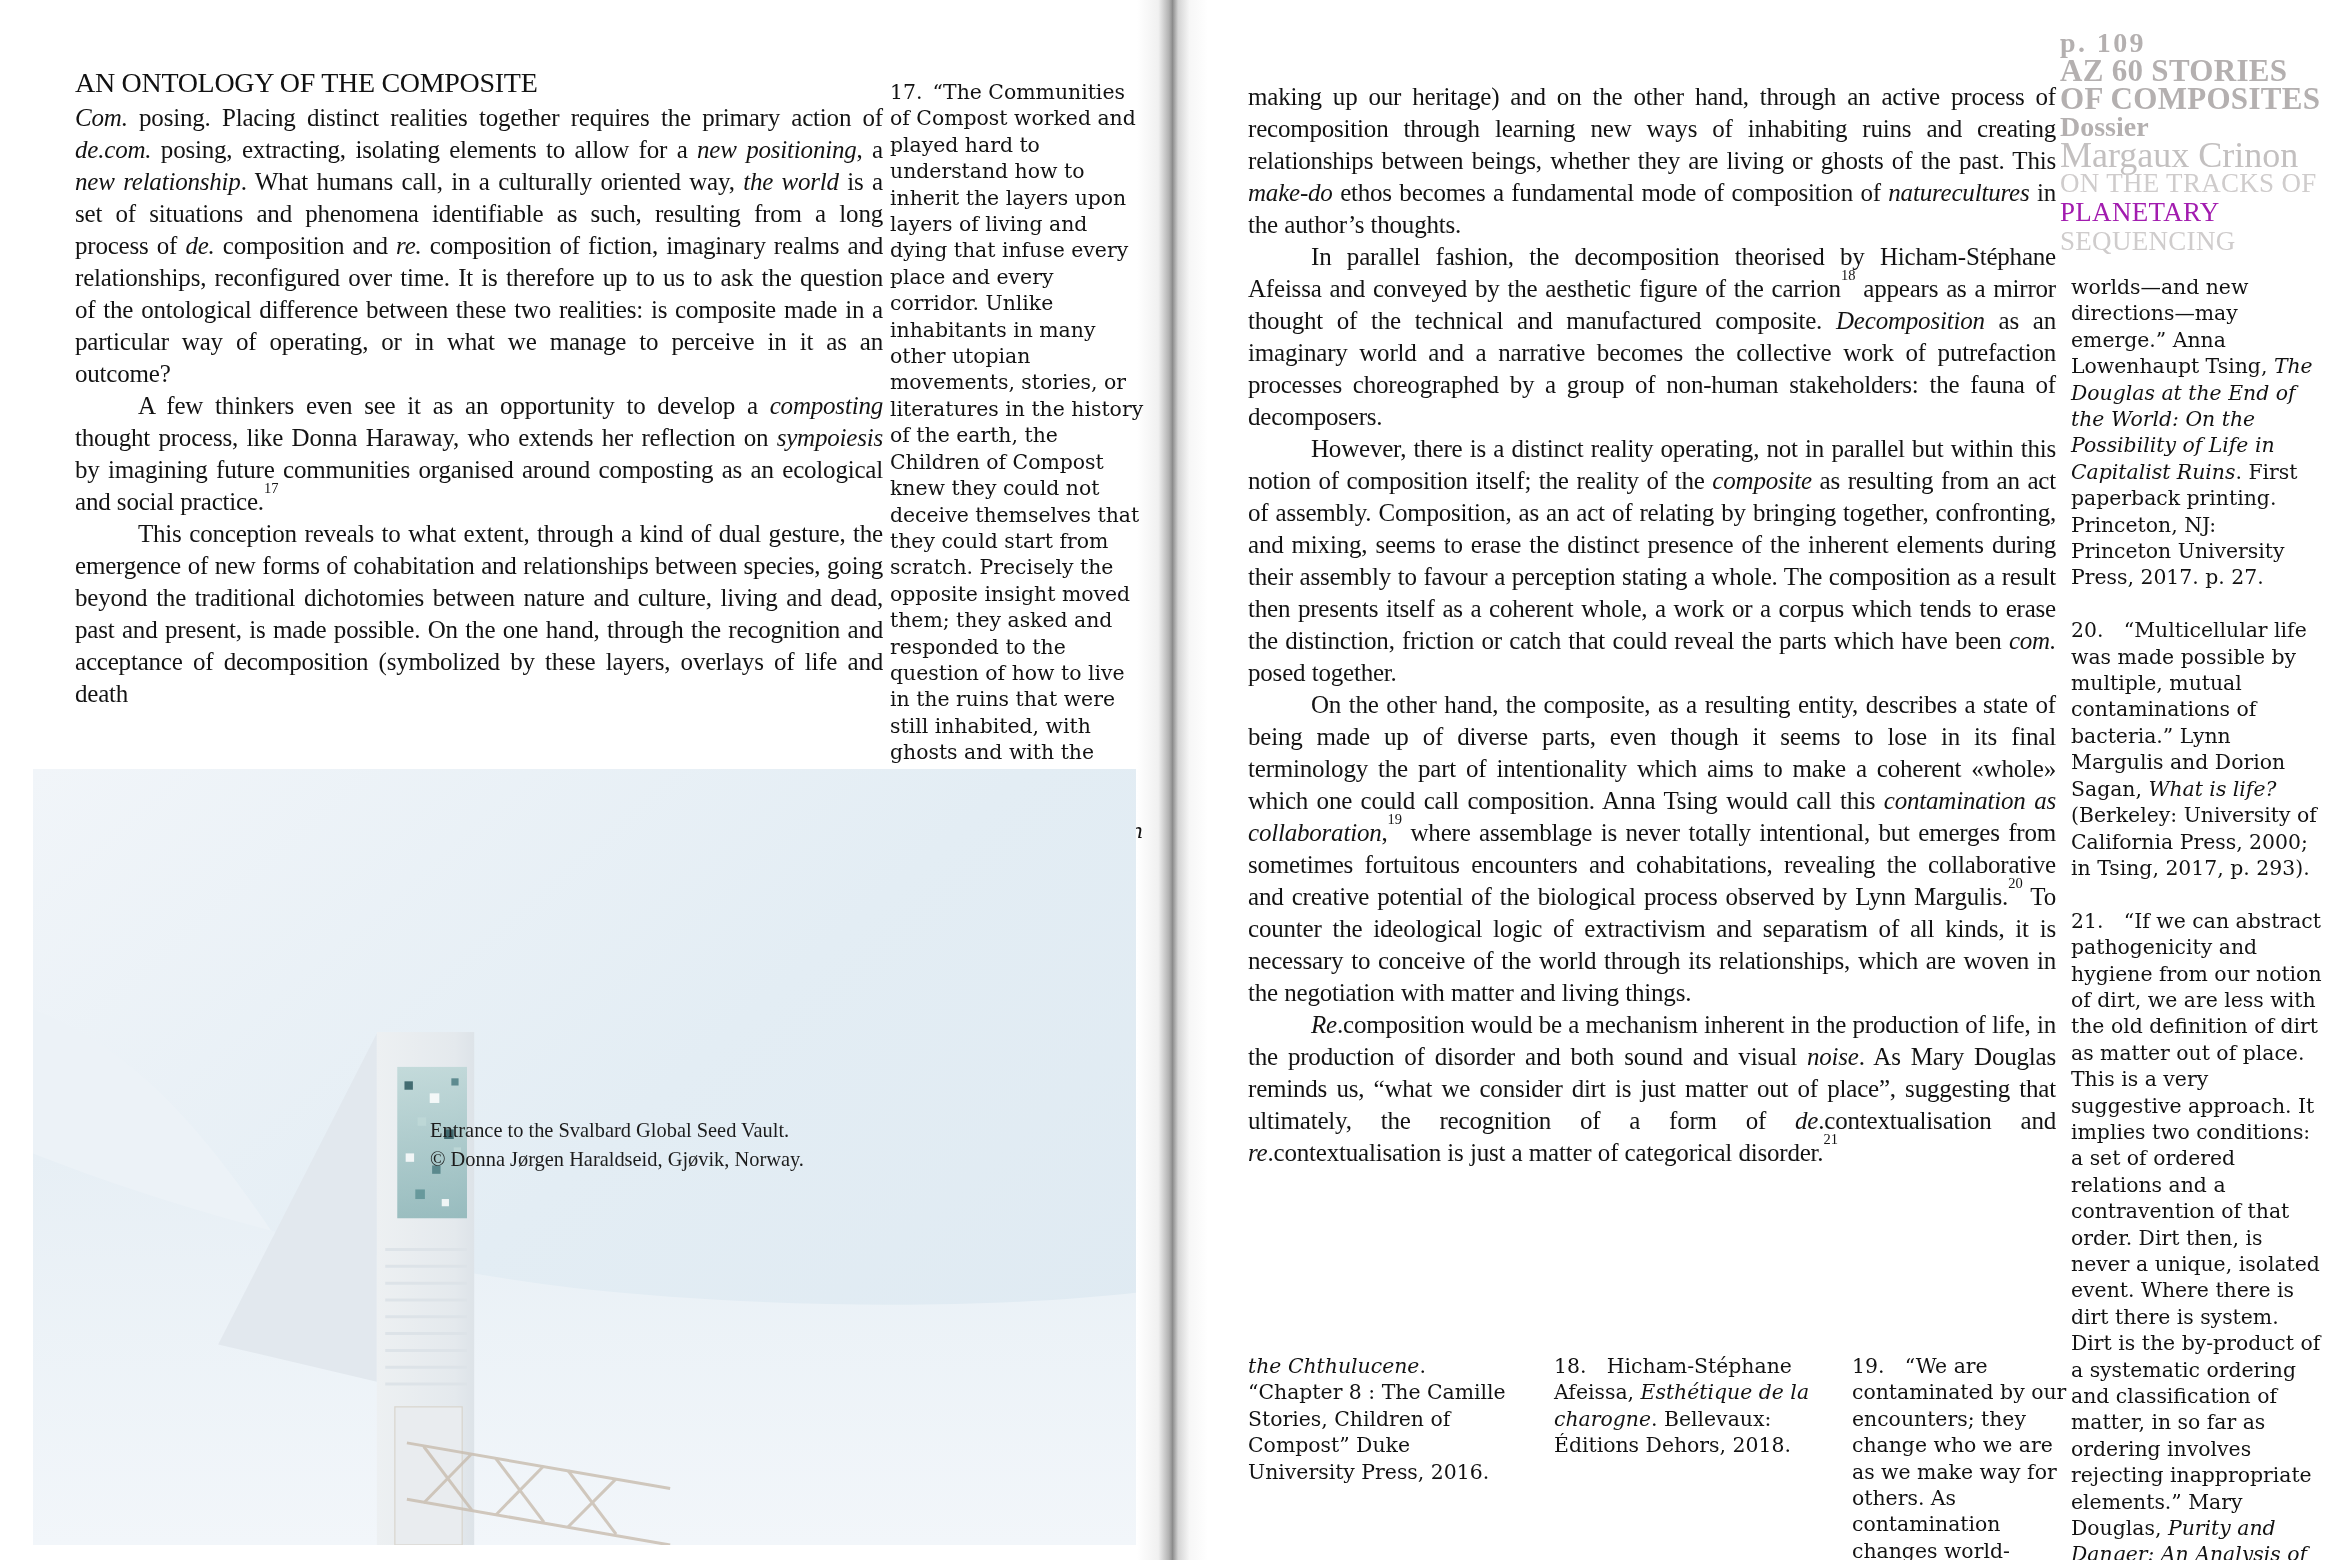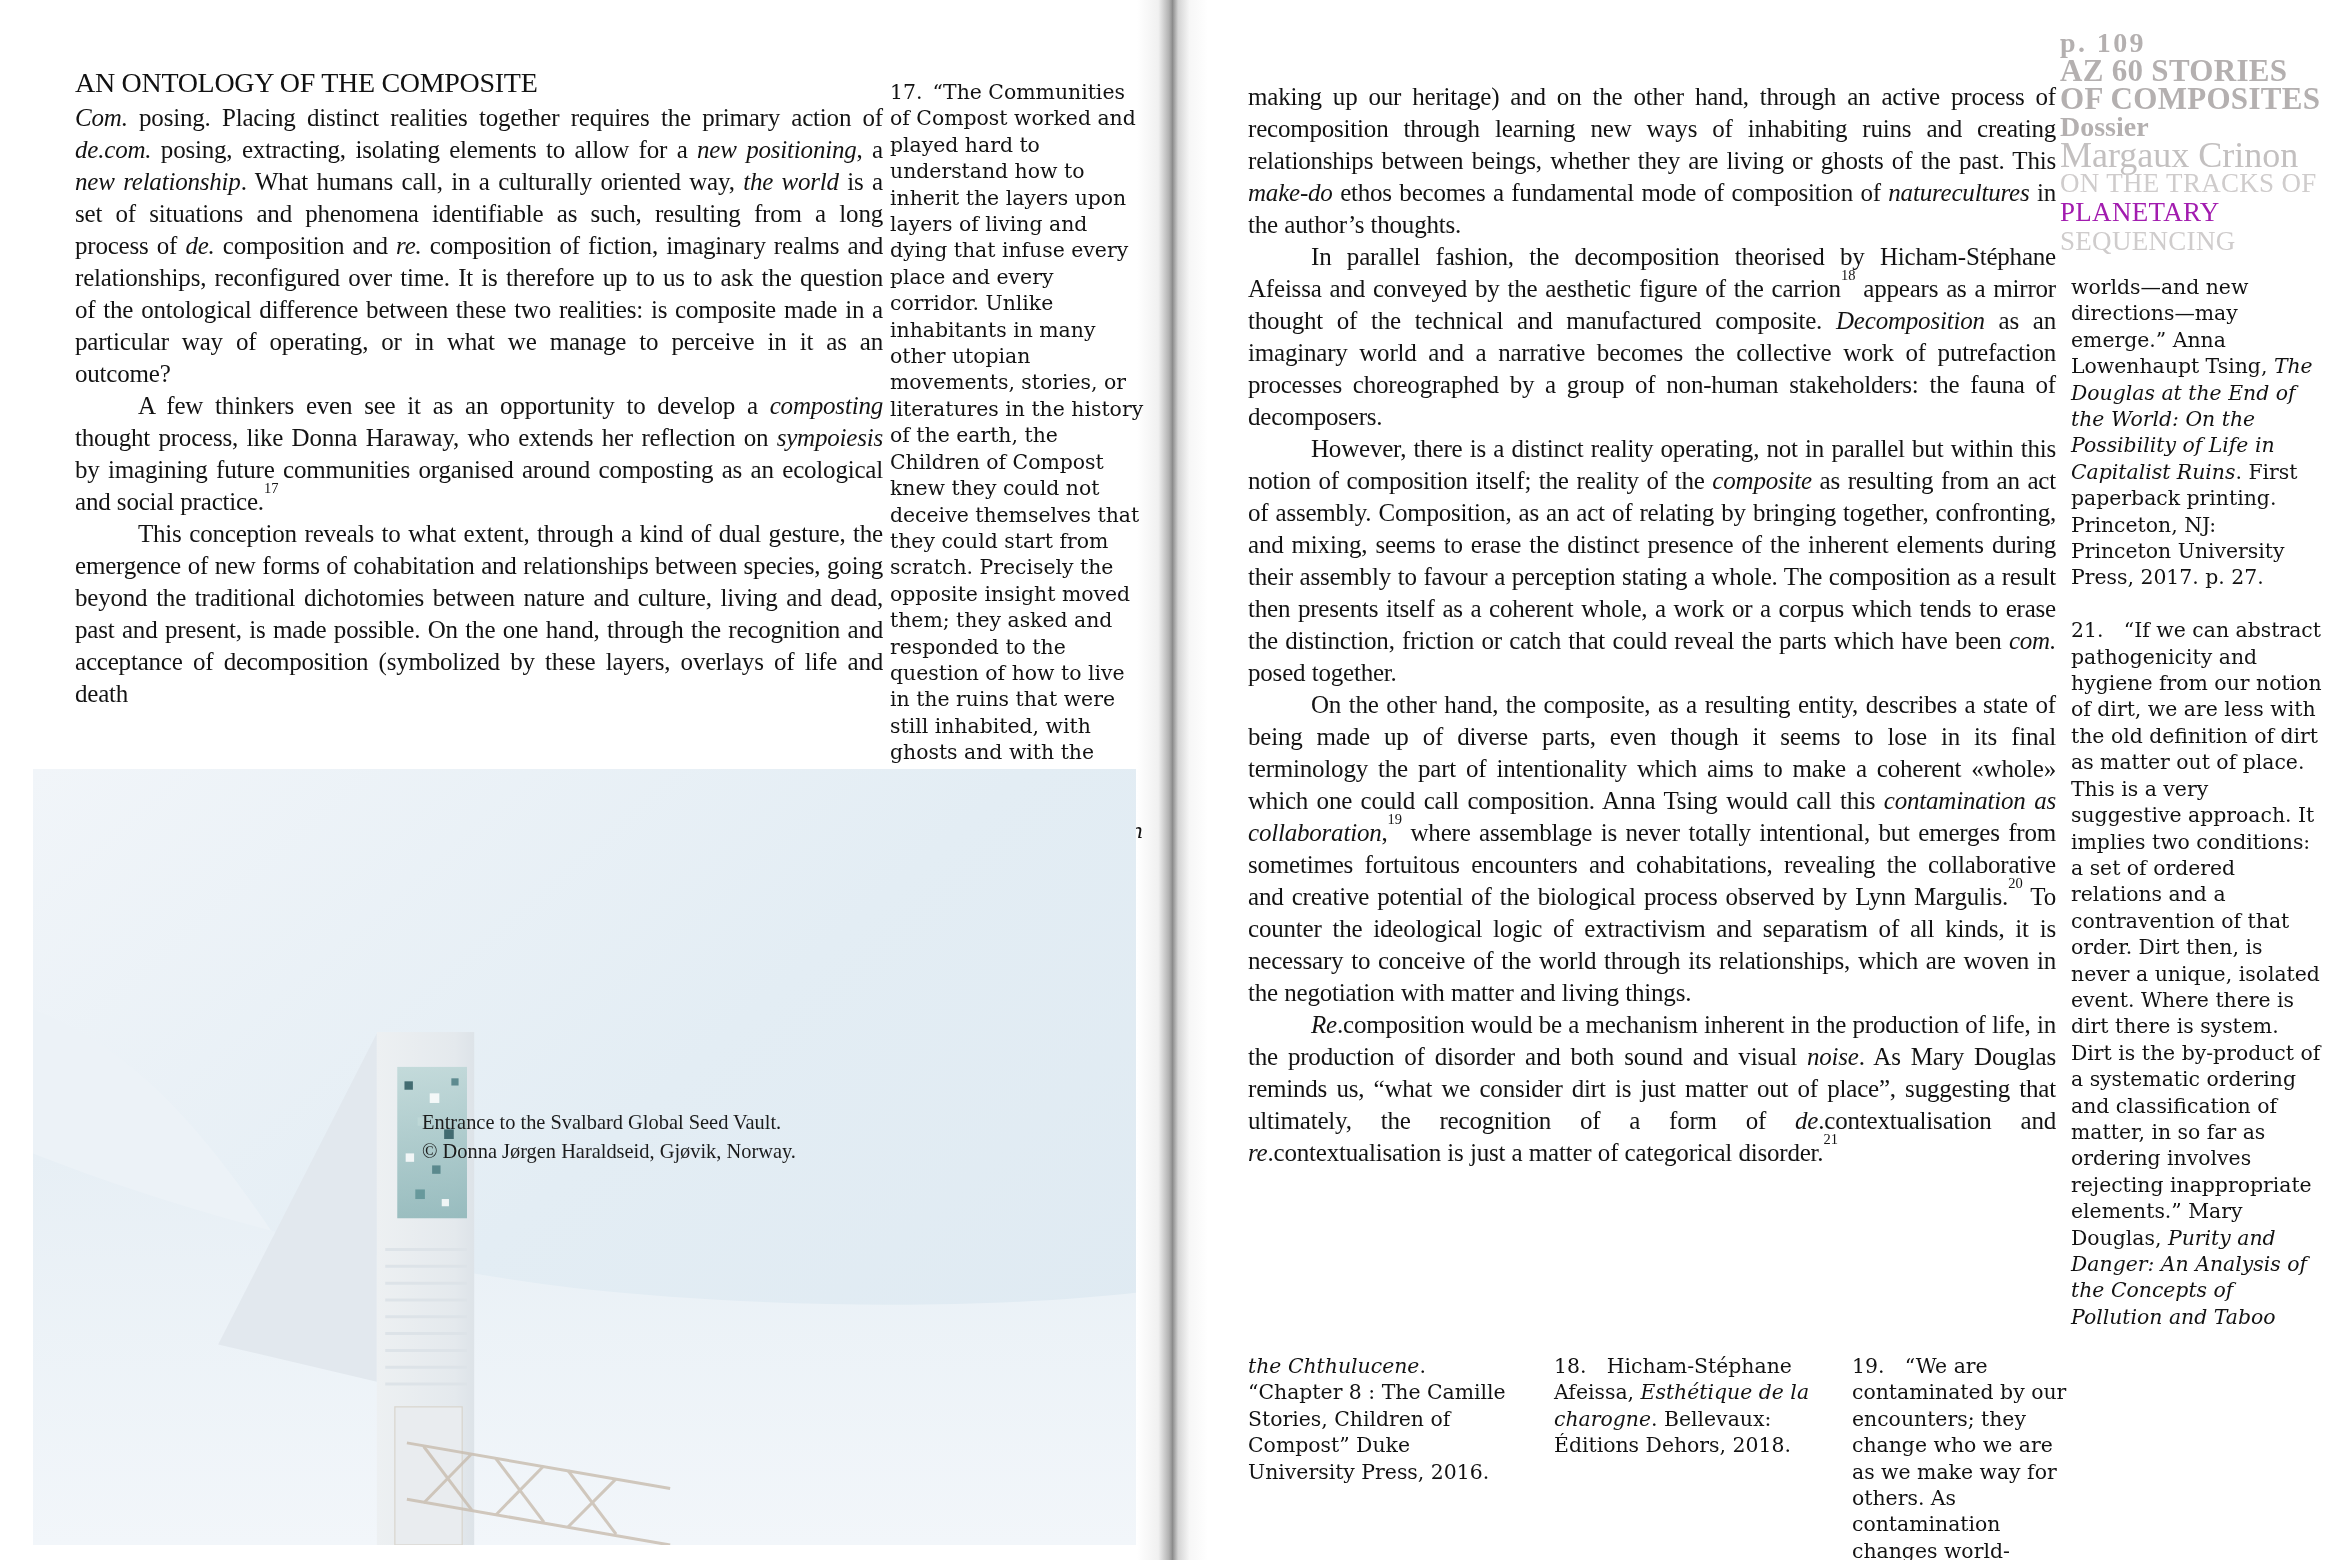--- a/index.html
+++ b/index.html
@@ -24,21 +24,21 @@
   .note{font-family:"DejaVu Serif",serif;font-size:20.4px;line-height:26.4px;color:#121212;text-align:left;}
   .sidenote{position:absolute;left:890px;top:79px;width:257px;}
   .fn{position:absolute;top:1353px;}
   .fn1{left:1248px;width:261px;}
   .fn2{left:1554px;width:261px;}
   .fn3{left:1852px;width:217px;}
   
   .photo{position:absolute;left:33px;top:769px;width:1103px;height:776px;margin:0;overflow:hidden;}
   .photo svg{display:block;width:100%;height:100%;}
   .caption{
-    position:absolute;left:385px;top:335px;margin:4px;
+    position:absolute;left:385px;top:335px;margin:12px;
     font-family:"Liberation Serif",serif;font-size:20.4px;line-height:29px;color:#1c1c1c;text-align:left;
   }
   
   .gutter{
     position:absolute;left:1137px;top:0;width:71px;height:1561px;pointer-events:none;
     background:linear-gradient(to right,
       rgba(130,130,130,0) 0%,
       rgba(110,110,110,0.10) 30%,
       rgba(70,70,70,0.42) 45%,
       rgba(45,45,45,0.55) 50%,
@@ -164,18 +164,19 @@
       <span class="mh-line mh-big" style="color:#b4b0b0">OF COMPOSITES</span>
       <span class="mh-line mh-kicker" style="color:#b4b0b0">Dossier</span>
       <span class="mh-line mh-author" style="color:#c3c0c0">Margaux Crinon</span>
       <span class="mh-line mh-light" style="color:#cfcccc">ON THE TRACKS OF</span>
       <span class="mh-line mh-light" style="color:#a21caf">PLANETARY</span>
       <span class="mh-line mh-light" style="color:#cfcccc">SEQUENCING</span>
     </header>
 
     <aside class="margin-notes">
       <div class="note mnote"><span>worlds—and new directions—may emerge.” Anna Lowenhaupt Tsing, </span><i>The Douglas at the End of the World: On the Possibility of Life in Capitalist Ruins</i><span>. First paperback printing. Princeton, NJ: Princeton University Press, 2017. p. 27.</span></div>
+      <div class="note mnote"><span>20. “Multicellular life was made possible by multiple, mutual contaminations of bacteria.” Lynn Margulis and Dorion Sagan, </span><i>What is life?</i><span> (Berkeley: University of California Press, 2000; in Tsing, 2017, p. 293).</span></div>
       <div class="note mnote"><span>21. “If we can abstract pathogenicity and hygiene from our notion of dirt, we are less with the old definition of dirt as matter out of place. This is a very suggestive approach. It implies two conditions: a set of ordered relations and a contravention of that order. Dirt then, is never a unique, isolated event. Where there is dirt there is system. Dirt is the by-product of a systematic ordering and classification of matter, in so far as ordering involves rejecting inappropriate elements.” Mary Douglas, </span><i>Purity and Danger: An Analysis of the Concepts of Pollution and Taboo</i></div>
     </aside>
   </section>
 
 </div>
 
 
 </body></html>

